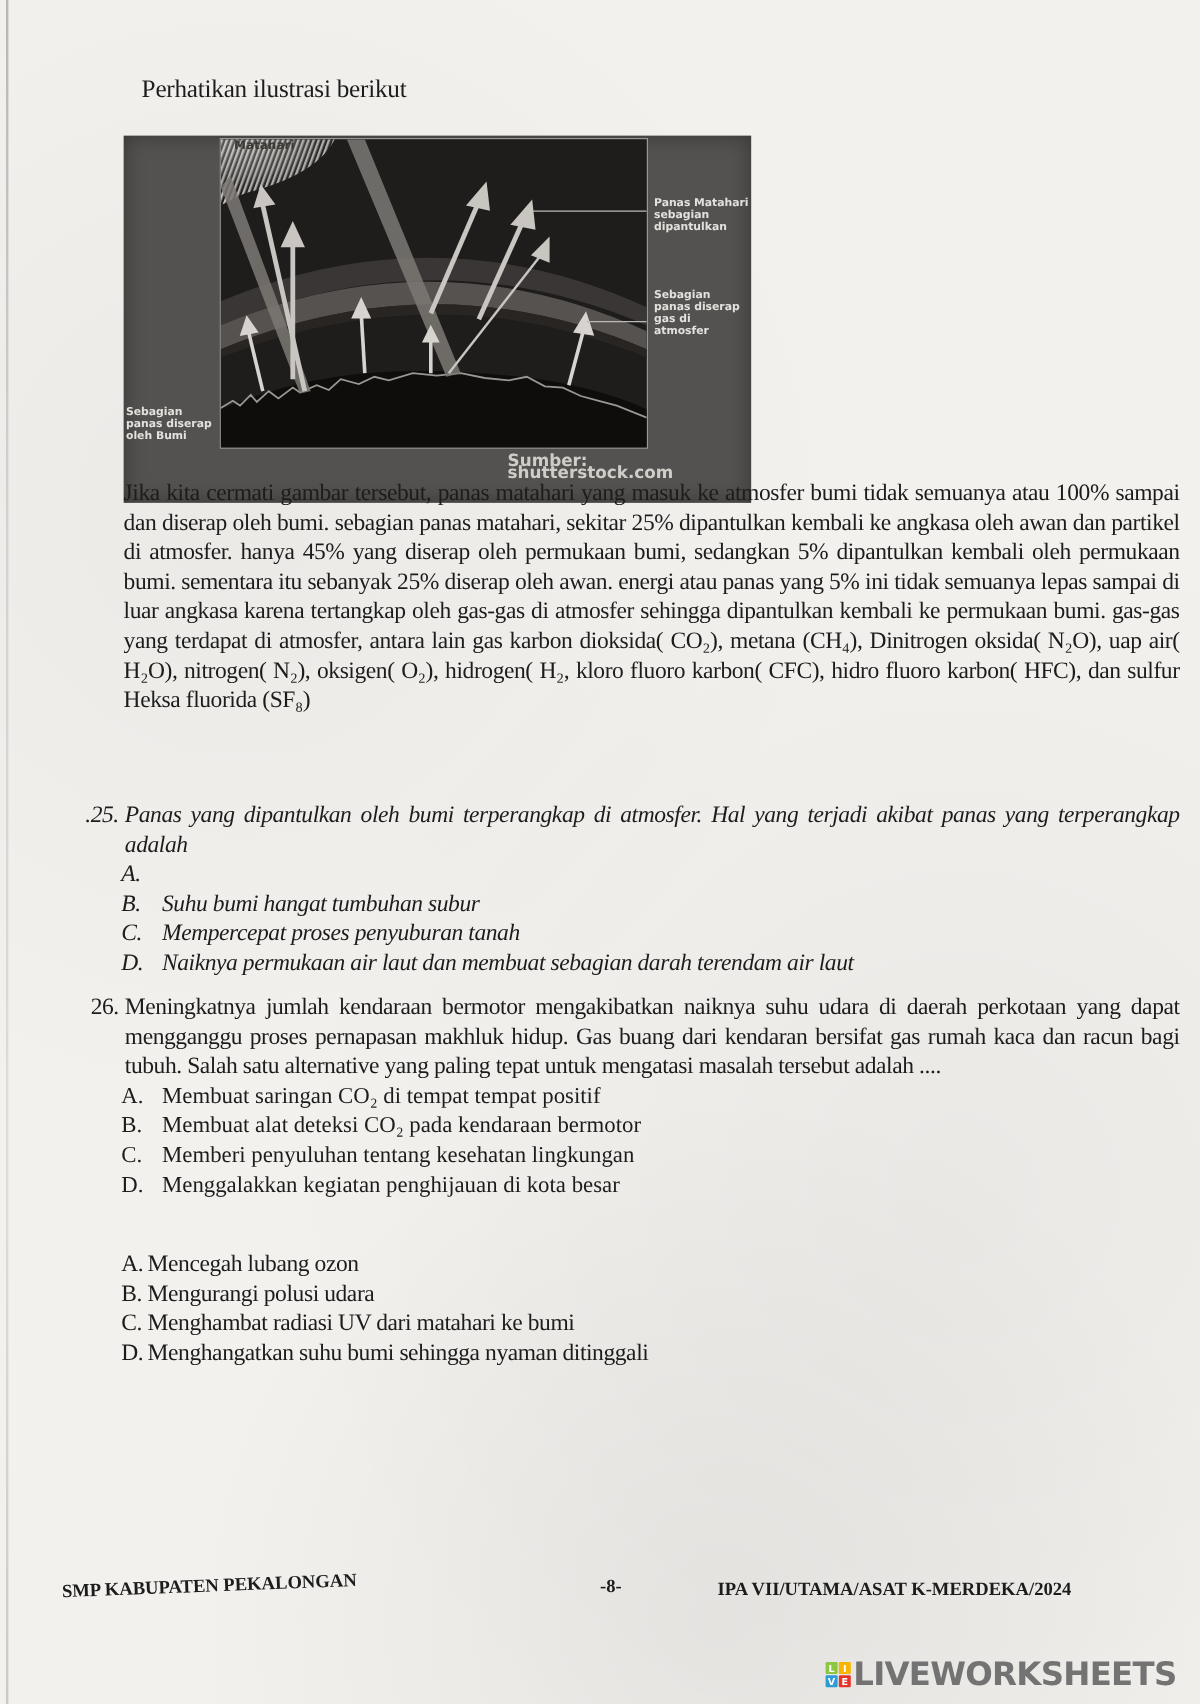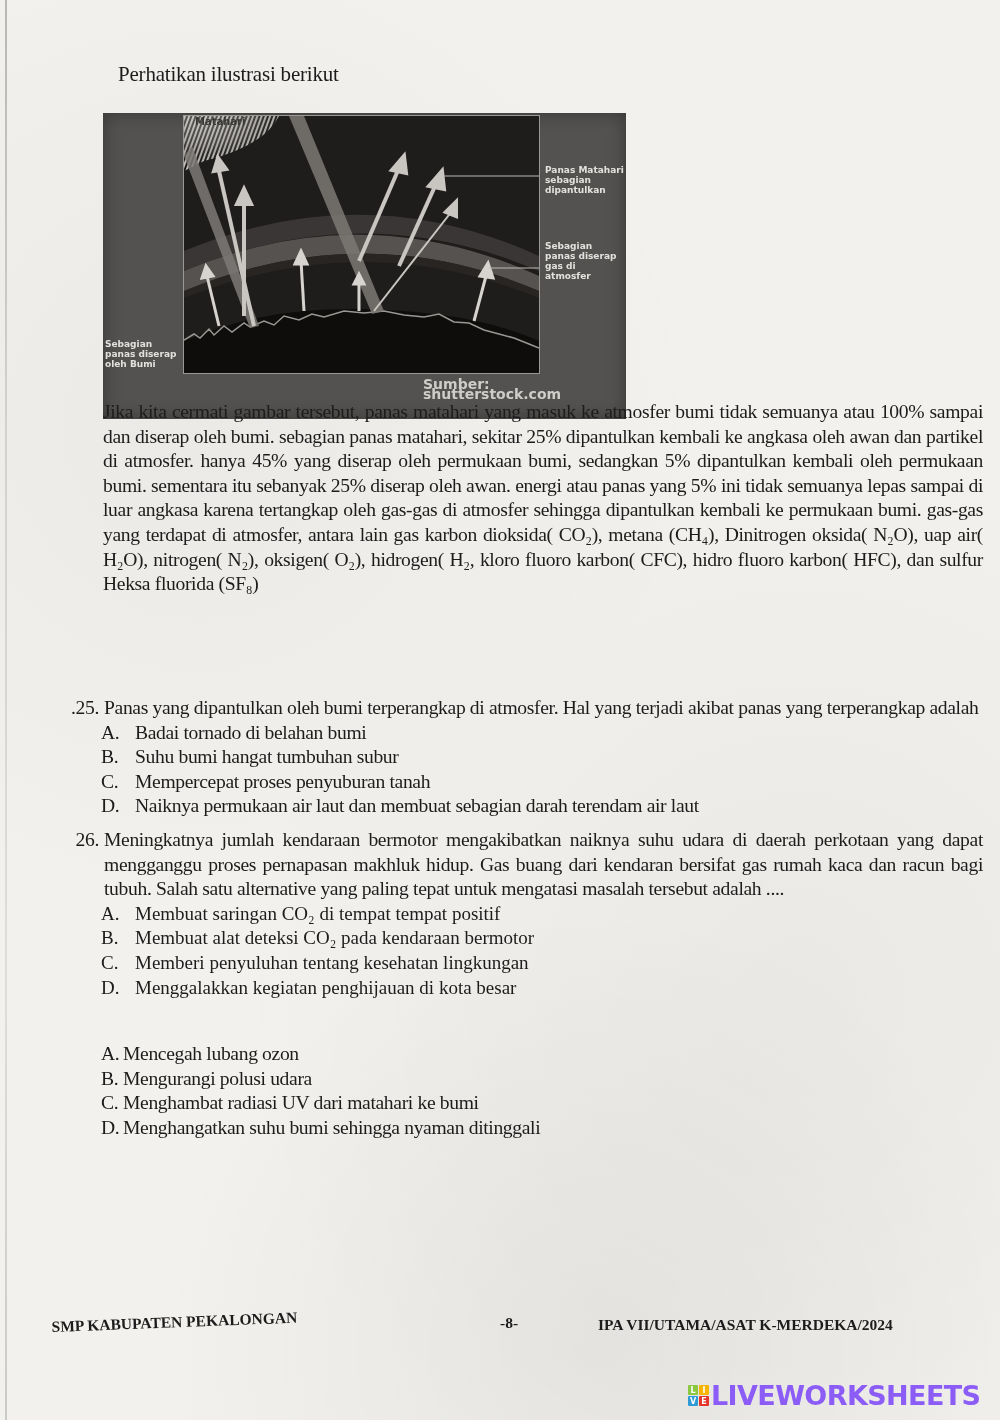--- a/index.html
+++ b/index.html
@@ -63,21 +63,21 @@
     position: absolute; left: 48px; width: 935px;
     font-size: 19.6px; line-height: 24.6px; letter-spacing: -0.35px;
   }
   .q-stem { display: flex; }
   .q-num { width: 56px; flex: none; text-align: right; padding-right: 5px; box-sizing: border-box; }
   .q-text { flex: 1; text-align: justify; }
   .q-options { margin-left: 53px; }
   .q-option { display: flex; }
   .q-option .opt-letter { width: 34px; flex: none; }
   .q-option.tight .opt-letter { width: 22px; }
-  #q25 { top: 696px; }
+  #q25 { top: 668px; font-style: italic; }
   #q26 { top: 828px; }
   #q26 .q-options { font-size: 19px; letter-spacing: 0; }
   #q27 { top: 1042px; }
 
   
   .footer-left {
     position: absolute; left: 52px; top: 1318px;
     font-size: 15.5px; font-weight: bold;
     transform: rotate(-2.2deg); transform-origin: left bottom;
   }
@@ -194,21 +194,20 @@
 </div>
 
 <div class="question" id="q25">
   <div class="q-stem">
     <span class="q-num">.25.</span>
     <span class="q-text">Panas yang dipantulkan oleh bumi terperangkap di atmosfer. Hal yang terjadi akibat panas yang terperangkap adalah</span>
   </div>
   <div class="q-options">
     <div class="q-option">
         <span class="opt-letter">A.</span>
-        <span>Badai tornado di belahan bumi</span>
       </div>
     <div class="q-option">
         <span class="opt-letter">B.</span>
         <span>Suhu bumi hangat tumbuhan subur</span>
       </div>
     <div class="q-option">
         <span class="opt-letter">C.</span>
         <span>Mempercepat proses penyuburan tanah</span>
       </div>
     <div class="q-option">
@@ -268,14 +267,14 @@
 <div class="footer-page">-8-</div>
 <div class="footer-right">IPA VII/UTAMA/ASAT K-MERDEKA/2024</div>
 
 <div class="brand">
   <div class="brand-icon">
     <span style="background: rgb(141, 198, 63);">L</span>
     <span style="background: rgb(247, 181, 0);">I</span>
     <span style="background: rgb(46, 155, 214);">V</span>
     <span style="background: rgb(229, 53, 43);">E</span>
   </div>
-  <span class="brand-text" style="color: #8b5cf6;">LIVEWORKSHEETS</span>
+  <span class="brand-text" style="color: #737373;">LIVEWORKSHEETS</span>
 </div>
 
 </body></html>

